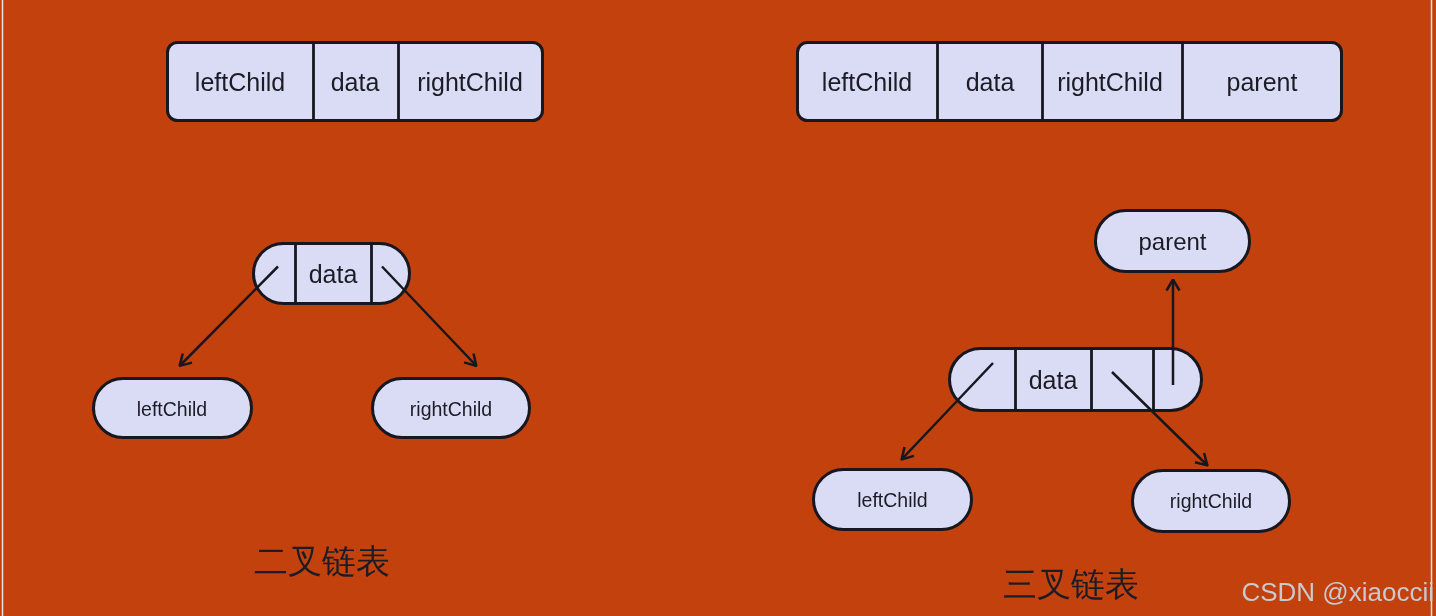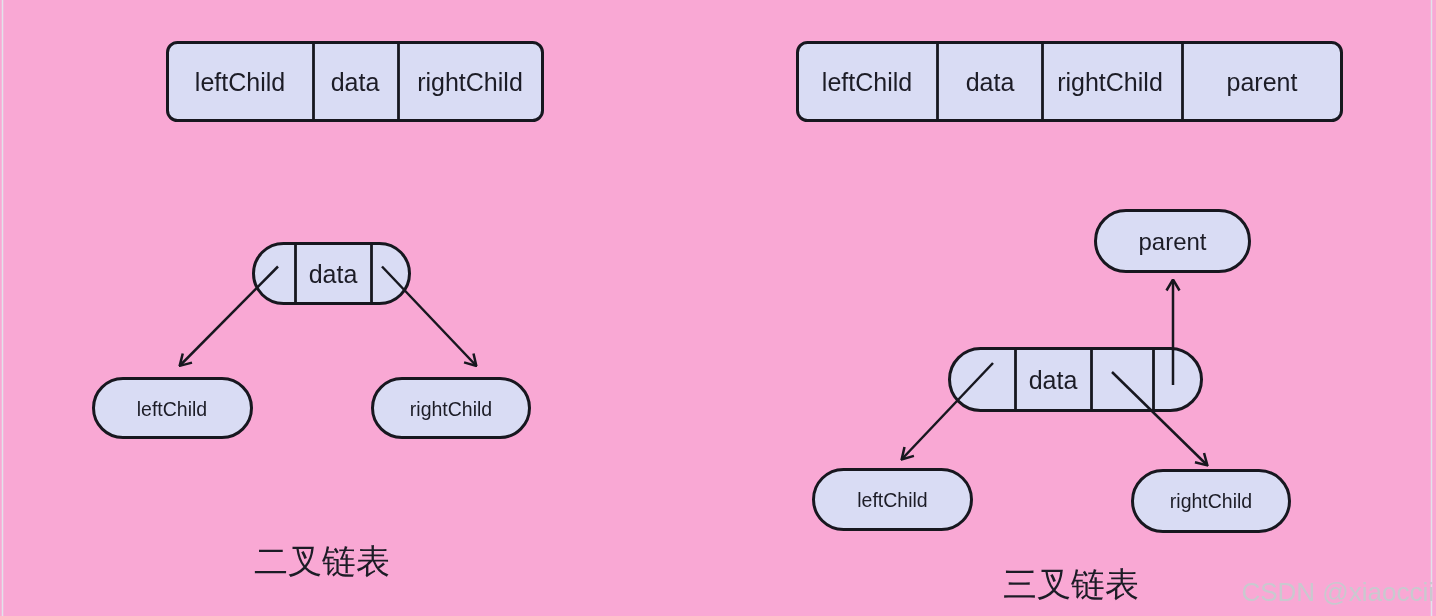--- a/index.html
+++ b/index.html
@@ -1,20 +1,20 @@
 <!DOCTYPE html>
 <html style="--node-fill: #d9dcf4; --ink: #17171f; --ink-text: #1c1c26; --watermark: #c9c9cf; --page-edge: #e2e2ea;"><head>
 <meta charset="utf-8">
 <style>
   html, body { margin: 0; padding: 0; background: #ffffff; }
   .stage {
     position: relative;
     width: 1436px;
     height: 616px;
-    background: #f9a8d4;
+    background: #c2410c;
     overflow: hidden;
     font-family: "Liberation Sans", sans-serif;
   }
   svg { display: block; }
   .shape   { fill: var(--node-fill); stroke: var(--ink); stroke-width: 3; }
   .divider { stroke: var(--ink); stroke-width: 2.8; fill: none; }
   .arrow   { stroke: var(--ink); stroke-width: 2.5; fill: none; }
   .ah      { stroke: var(--ink); stroke-width: 2.5; fill: none; }
   .edge    { stroke: var(--page-edge); stroke-width: 1.5; }
   .lbl {

